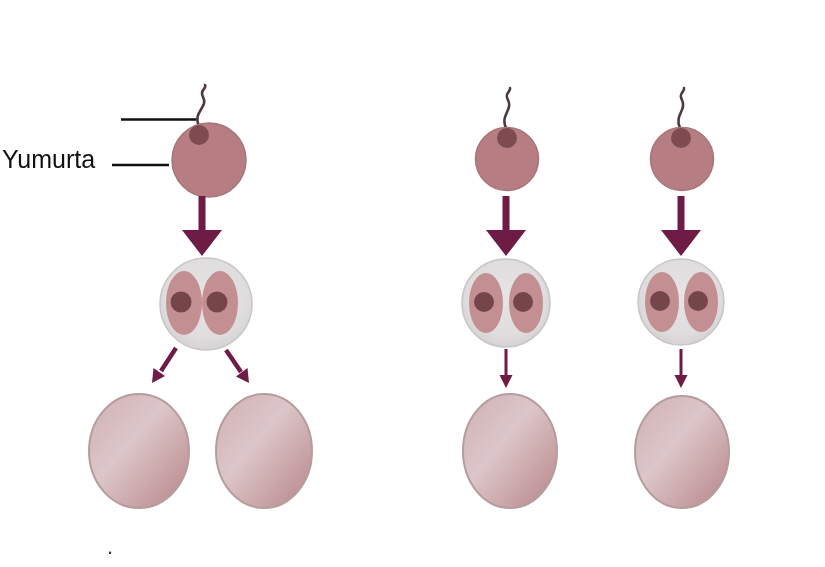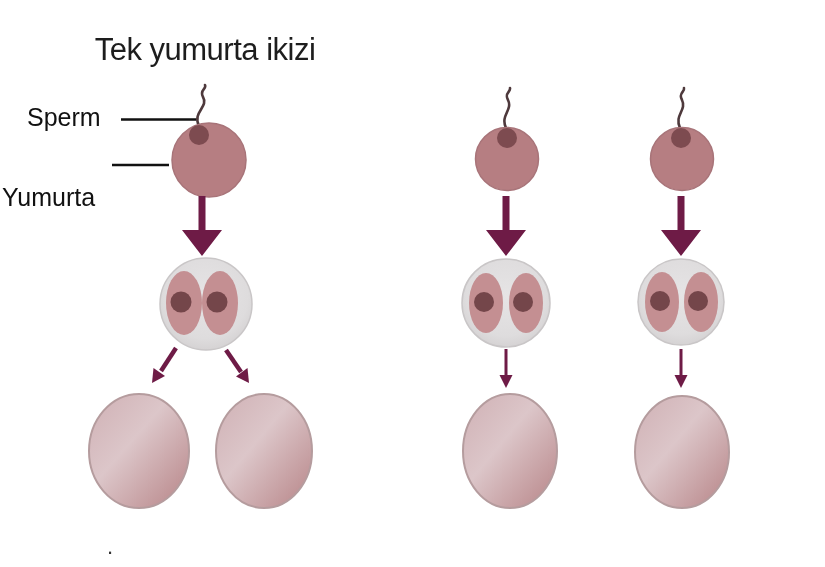--- a/index.html
+++ b/index.html
@@ -10,35 +10,33 @@
   .title{
     position:absolute;font-size:31px;font-weight:400;color:#1d1d1d;
     text-align:center;white-space:nowrap;letter-spacing:-0.5px;
   }
   .title-left{left:90px;top:32px;width:230px;}
   .title-right{left:471px;top:29px;width:230px;}
   .annot{
     position:absolute;font-size:25px;color:#111;white-space:nowrap;
   }
   .annot-sperm{left:27px;top:103px;}
-  .annot-egg{left:2px;top:145px;margin-top:38px;}
+  .annot-egg{left:2px;top:145px;}
   .footnote{position:absolute;left:107px;top:534px;font-size:22px;color:#333;}
   svg{position:absolute;left:0;top:0;}
   .tail{fill:none;stroke-width:2.6px;stroke-linecap:round;}
   .pointer{stroke-width:2.4px;}
   .shaft{stroke-width:4.5px;}
   .thinshaft{stroke-width:3px;}
 </style>
 </head>
 <body>
 
 <div class="stage">
 
-  <div class="title title-left">Tek yumurta ikizi</div>
-  <div class="annot annot-sperm">Sperm</div>
   <div class="annot annot-egg">Yumurta</div>
   <div class="footnote">.</div>
 
   <svg width="825" height="567" viewBox="0 0 825 567">
     <defs>
       <linearGradient id="embryoGrad" x1="0" y1="0" x2="1" y2="1">
         <stop offset="0%" stop-color="#cfb0b4"></stop>
         <stop offset="42%" stop-color="#dcc6c9"></stop>
         <stop offset="100%" stop-color="#b78487"></stop>
       </linearGradient>

